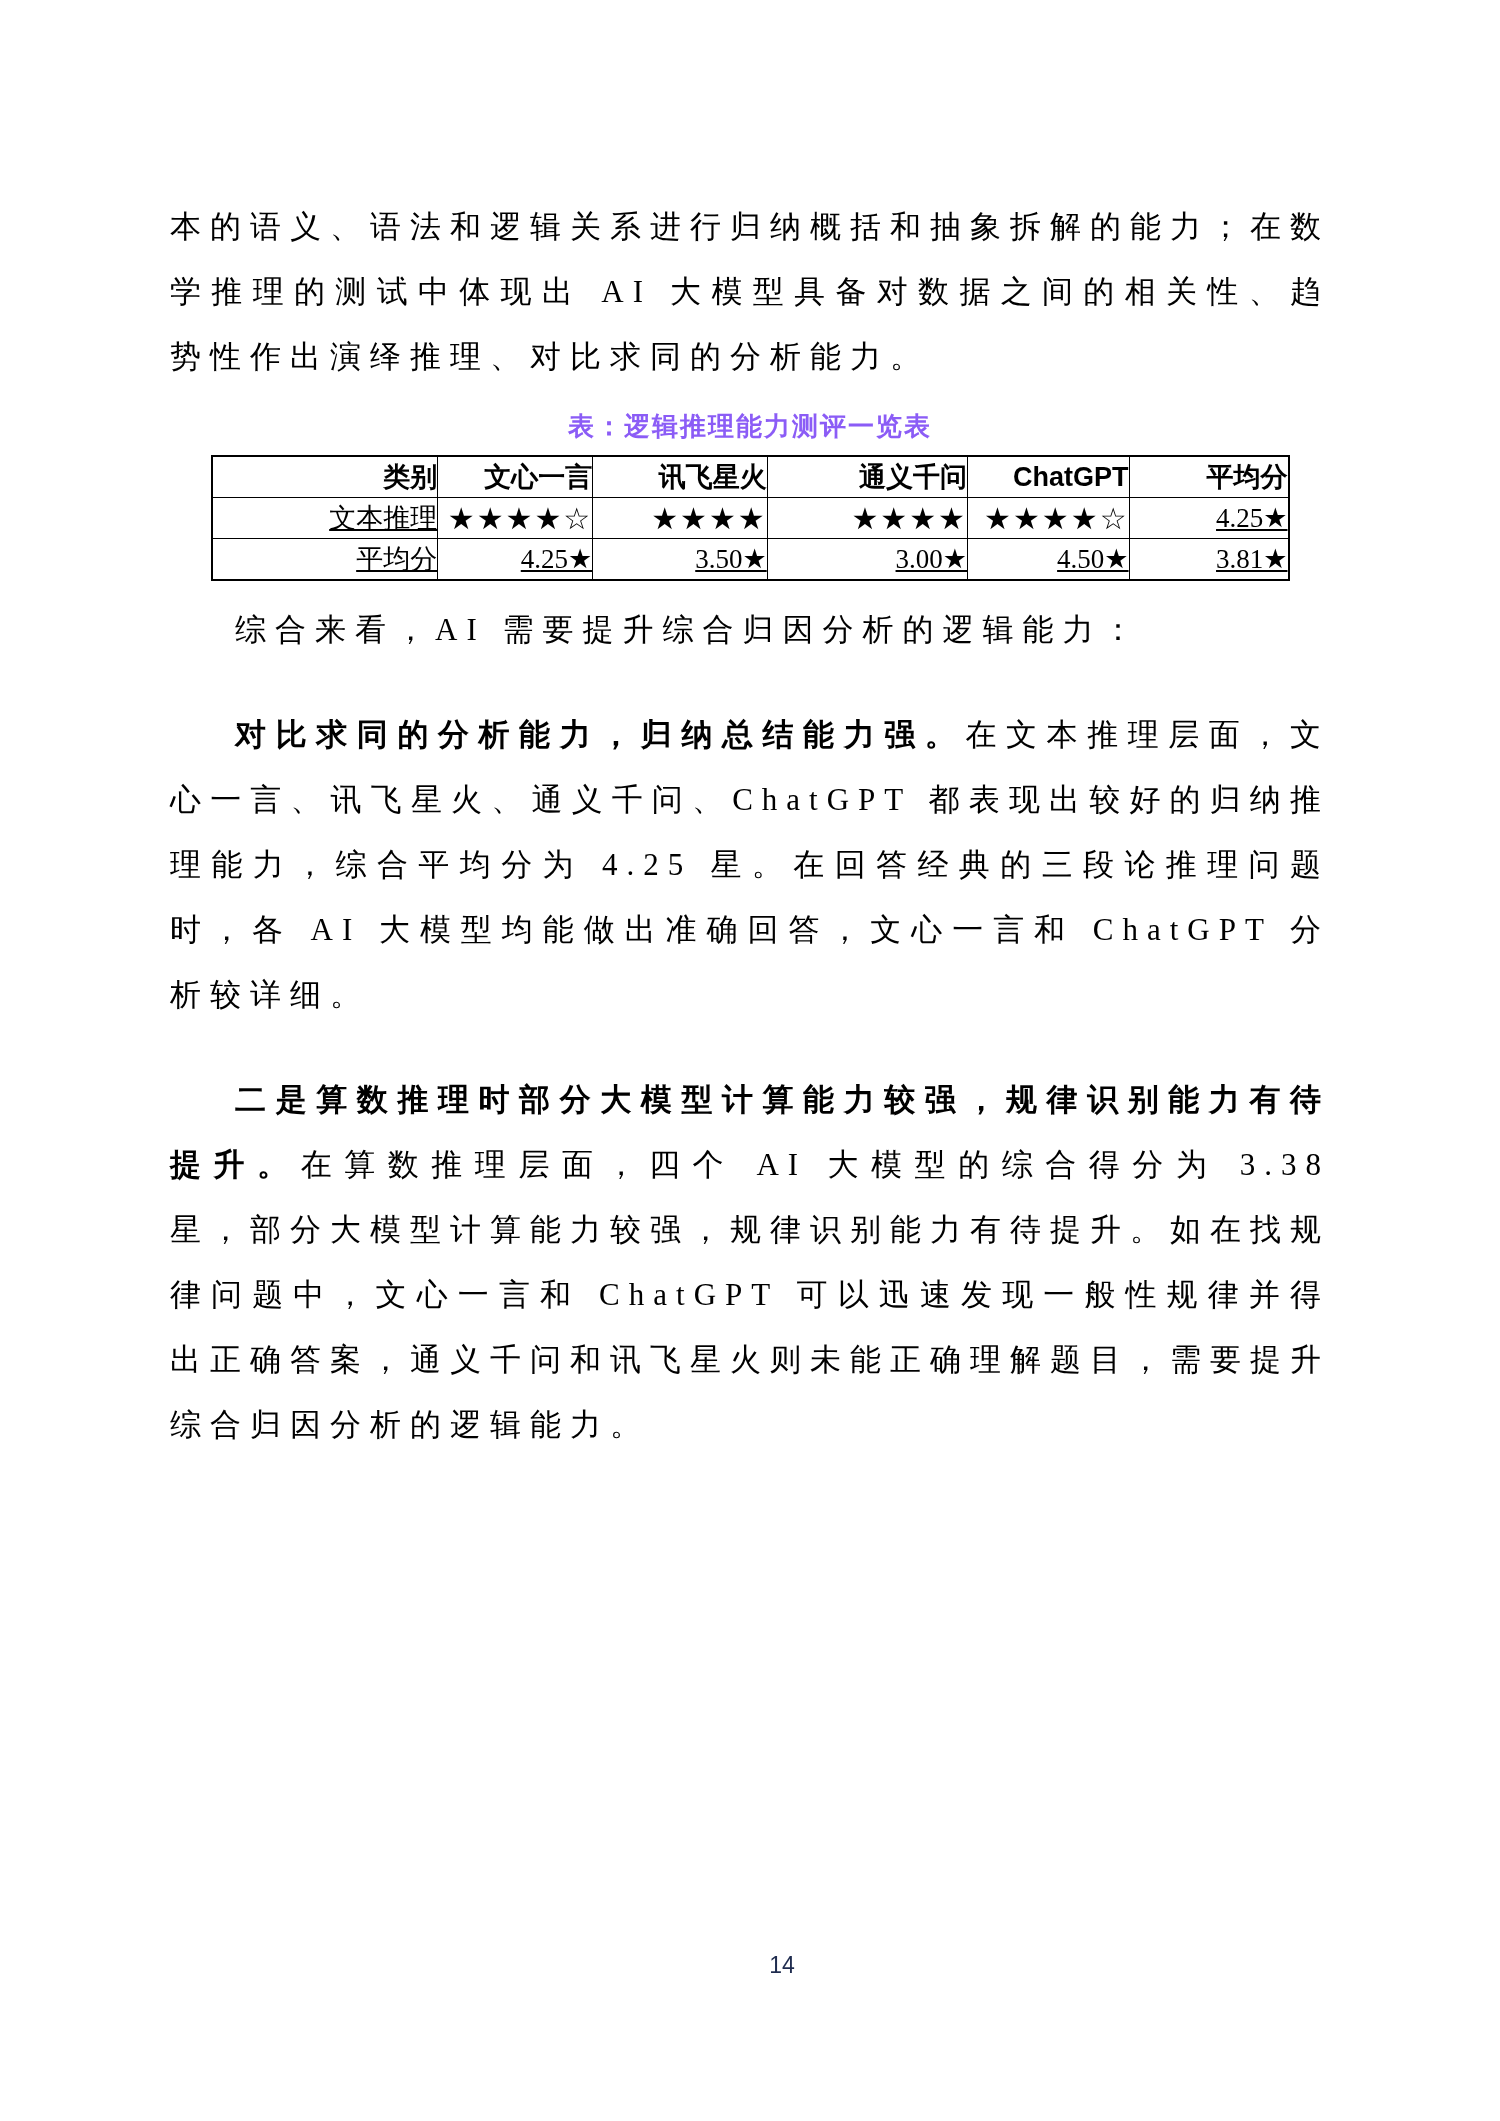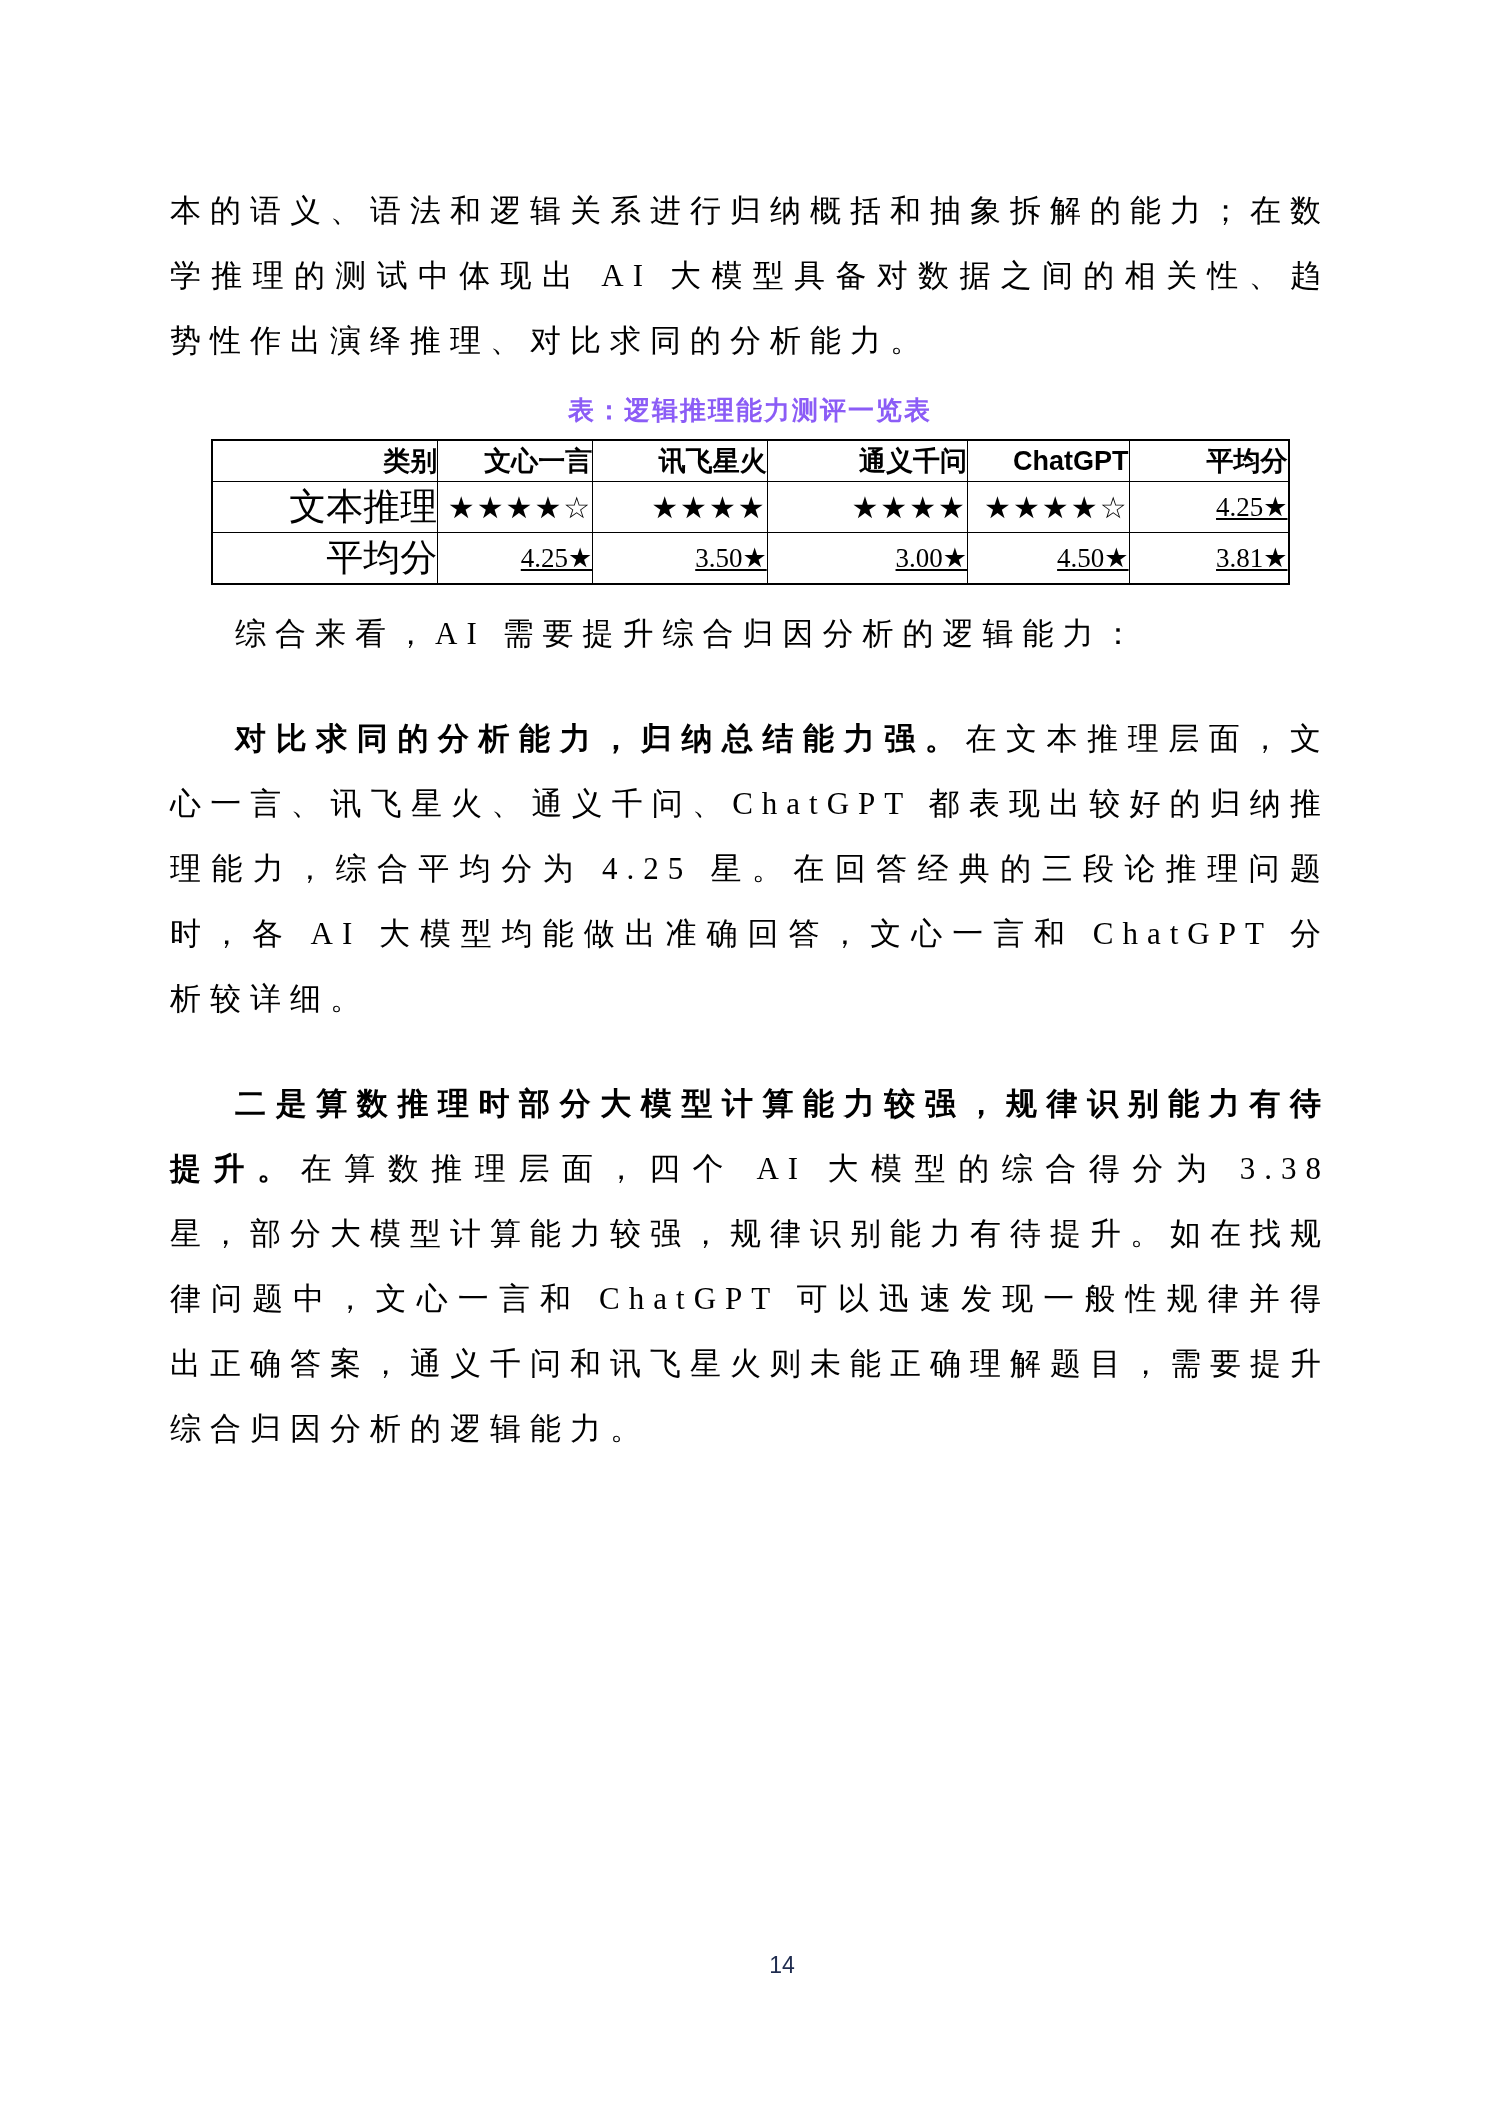--- a/index.html
+++ b/index.html
@@ -8,21 +8,21 @@
     width: 1500px;
     height: 2121px;
     background: #ffffff;
     overflow: hidden;
     font-family: "Liberation Serif", "DejaVu Serif", serif;
     color: #000000;
   }
   .content {
     position: absolute;
     left: 170px;
-    top: 178px;
+    top: 194px;
     width: 1160px;
   }
   p.body-par {
     margin: 0;
     font-size: 31px;
     line-height: 65px;
     letter-spacing: 9px;
     text-align: justify;
     color: #000000;
   }
@@ -57,21 +57,21 @@
     text-align: right;
     vertical-align: middle;
     overflow: hidden;
     white-space: nowrap;
   }
   table.eval th {
     font-family: "Liberation Sans", "DejaVu Sans", sans-serif;
     font-weight: bold;
     font-size: 27px;
   }
-  td.cat   { font-size: 37px; font-family: "Liberation Serif", "DejaVu Serif", serif; }
+  td.cat   { font-size: 27px; font-family: "Liberation Serif", "DejaVu Serif", serif; text-decoration: underline; }
   td.stars { font-family: "DejaVu Sans", sans-serif; font-size: 30px; letter-spacing: 2px; font-weight: bold; }
   td.score { font-size: 27px; font-family: "Liberation Serif", "DejaVu Serif", serif; text-decoration: underline; }
   .after-table { margin-top: 16px !important; }
   .page-number {
     position: absolute;
     top: 1952px;
     left: 0;
     width: 100%;
     text-align: center;
     font-family: "Liberation Sans", "DejaVu Sans", sans-serif;

